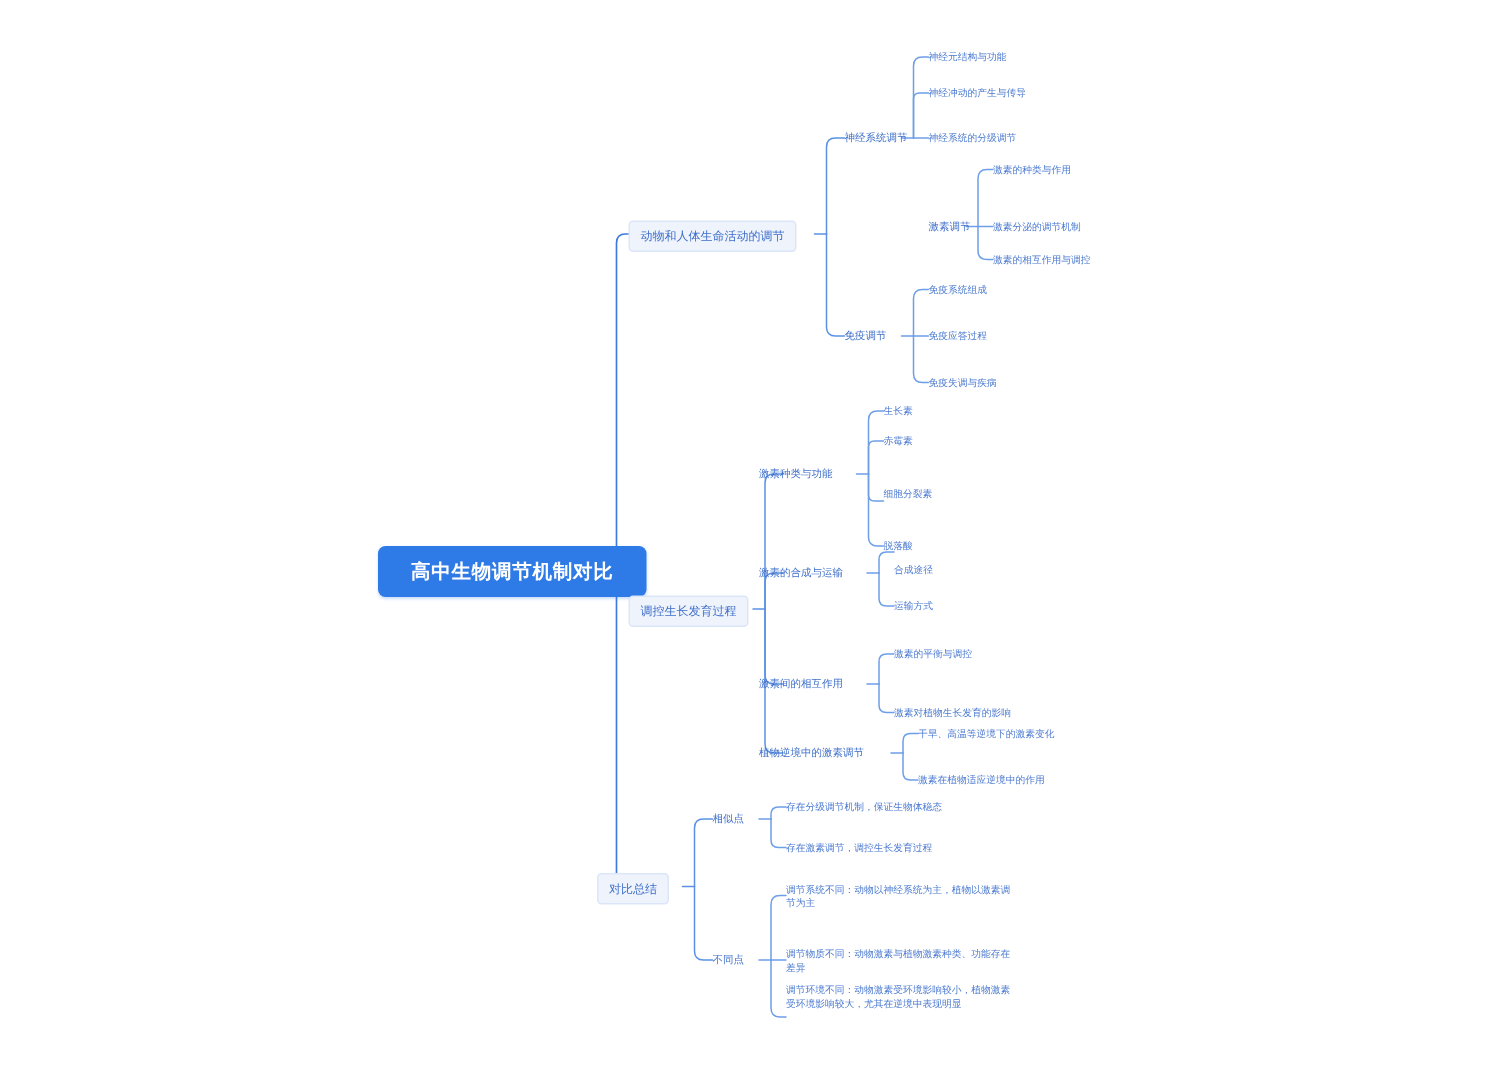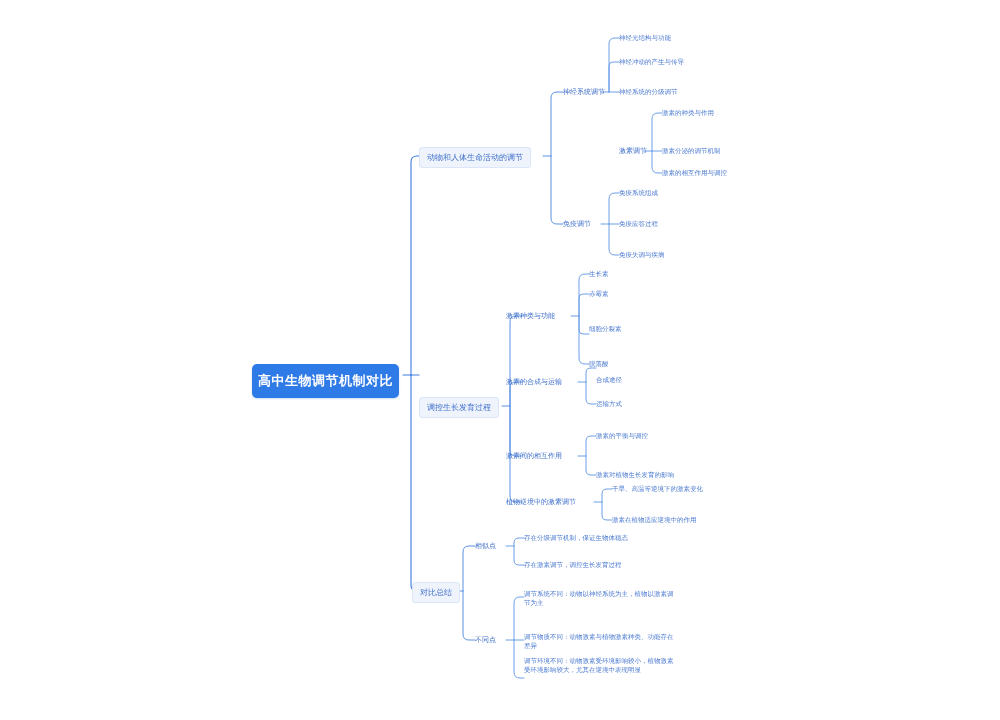--- a/index.html
+++ b/index.html
@@ -16,21 +16,21 @@
   .node{position:absolute;box-sizing:border-box;}
 
   
   .node-root{
     background:#2e7ae6;
     color:#ffffff;
     border-radius:5px;
     font-size:13px;
     font-weight:bold;
     letter-spacing:.5px;
-    padding:8px 6px;
+    padding:8px 22px;
     white-space:nowrap;
     box-shadow:0 1px 2px rgba(46,122,230,.25);
   }
 
   
   .node-l2{
     background:#eef3fc;
     color:#3f6fc9;
     border:1px solid #dbe6f8;
     border-radius:3px;
@@ -134,21 +134,21 @@
       <path d="M514 640 V603 Q514 597 520 597 H524"></path>
       <path d="M514 640 H524"></path>
       <path d="M514 640 V672 Q514 678 520 678 H524"></path>
     </g>
   </svg>
 
   <div class="node node-root" style="left:252px;top:364px;">高中生物调节机制对比</div>
 
   <div class="node node-l2" style="left:419px;top:147px;font-family:Liberation Mono, monospace;">动物和人体生命活动的调节</div>
   <div class="node node-l2" style="left:419px;top:397px;">调控生长发育过程</div>
-  <div class="node node-l2" style="left:412px;top:582px;">对比总结</div>
+  <div class="node node-l2" style="left:398px;top:582px;">对比总结</div>
 
   <div class="node node-l3" style="left:563px;top:86px;">神经系统调节</div>
   <div class="node node-l3" style="left:619px;top:145px;">激素调节</div>
   <div class="node node-l3" style="left:563px;top:218px;">免疫调节</div>
 
   <div class="node node-l4" style="left:619px;top:33px;">神经元结构与功能</div>
   <div class="node node-l4" style="left:619px;top:57px;">神经冲动的产生与传导</div>
   <div class="node node-l4" style="left:619px;top:87px;">神经系统的分级调节</div>
 
   <div class="node node-l4" style="left:662px;top:108px;">激素的种类与作用</div>

